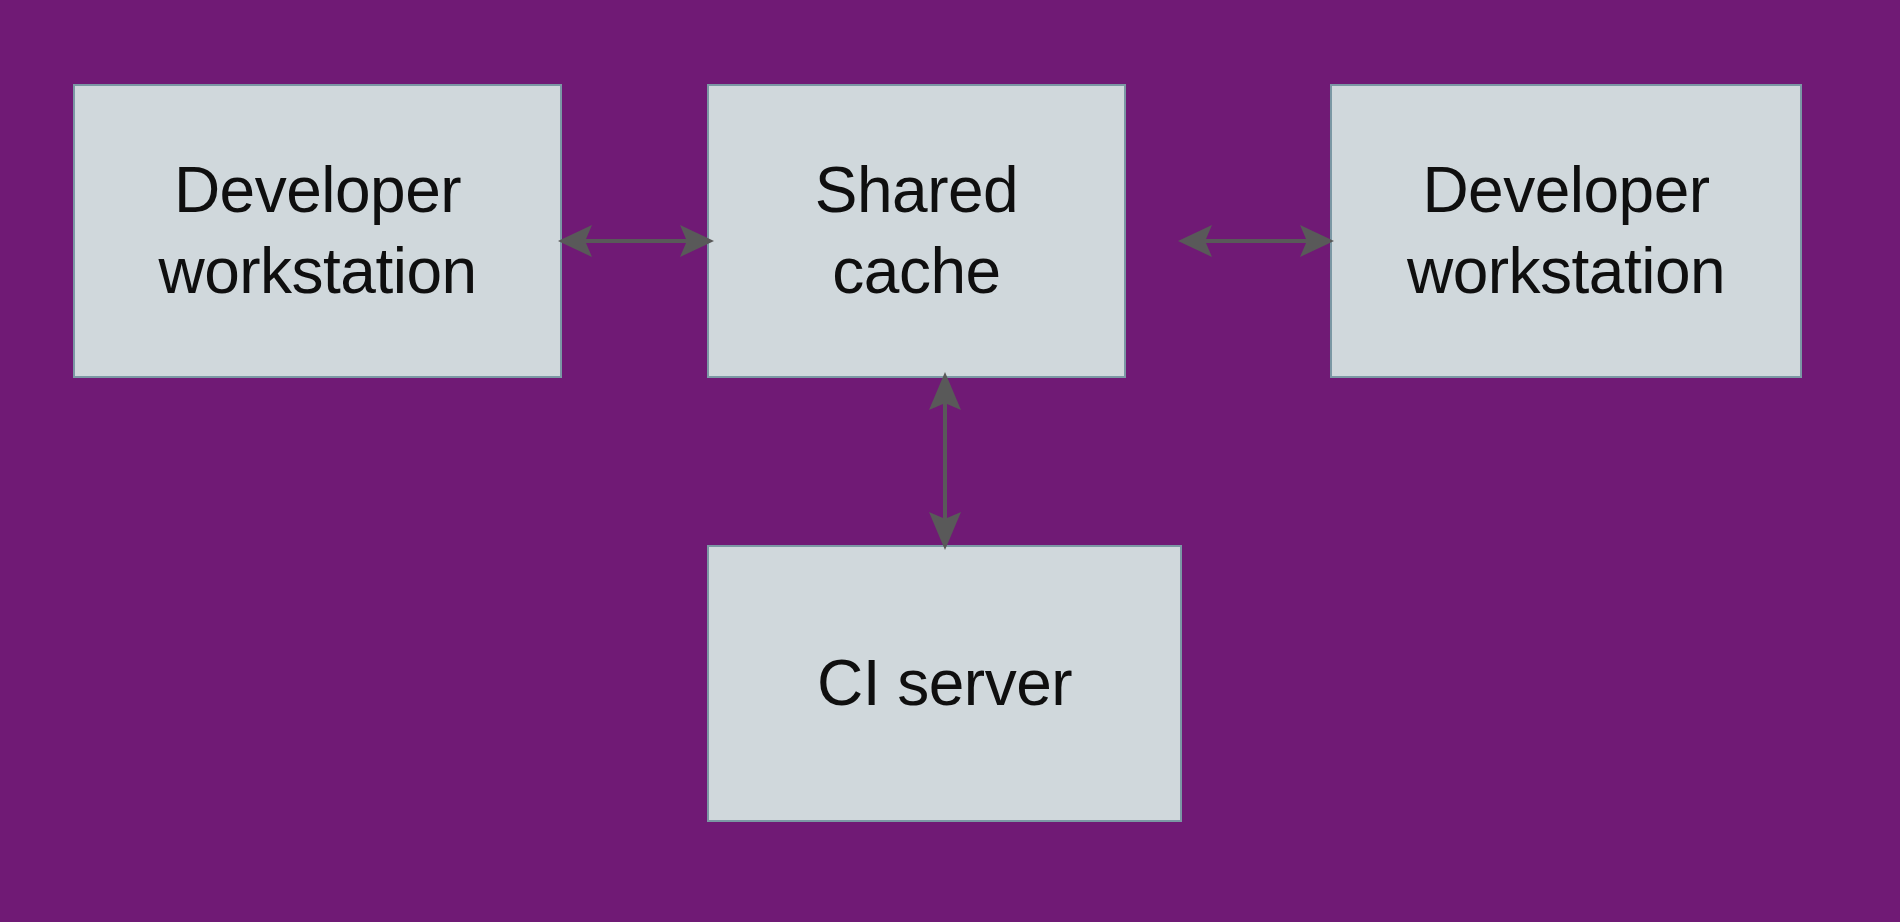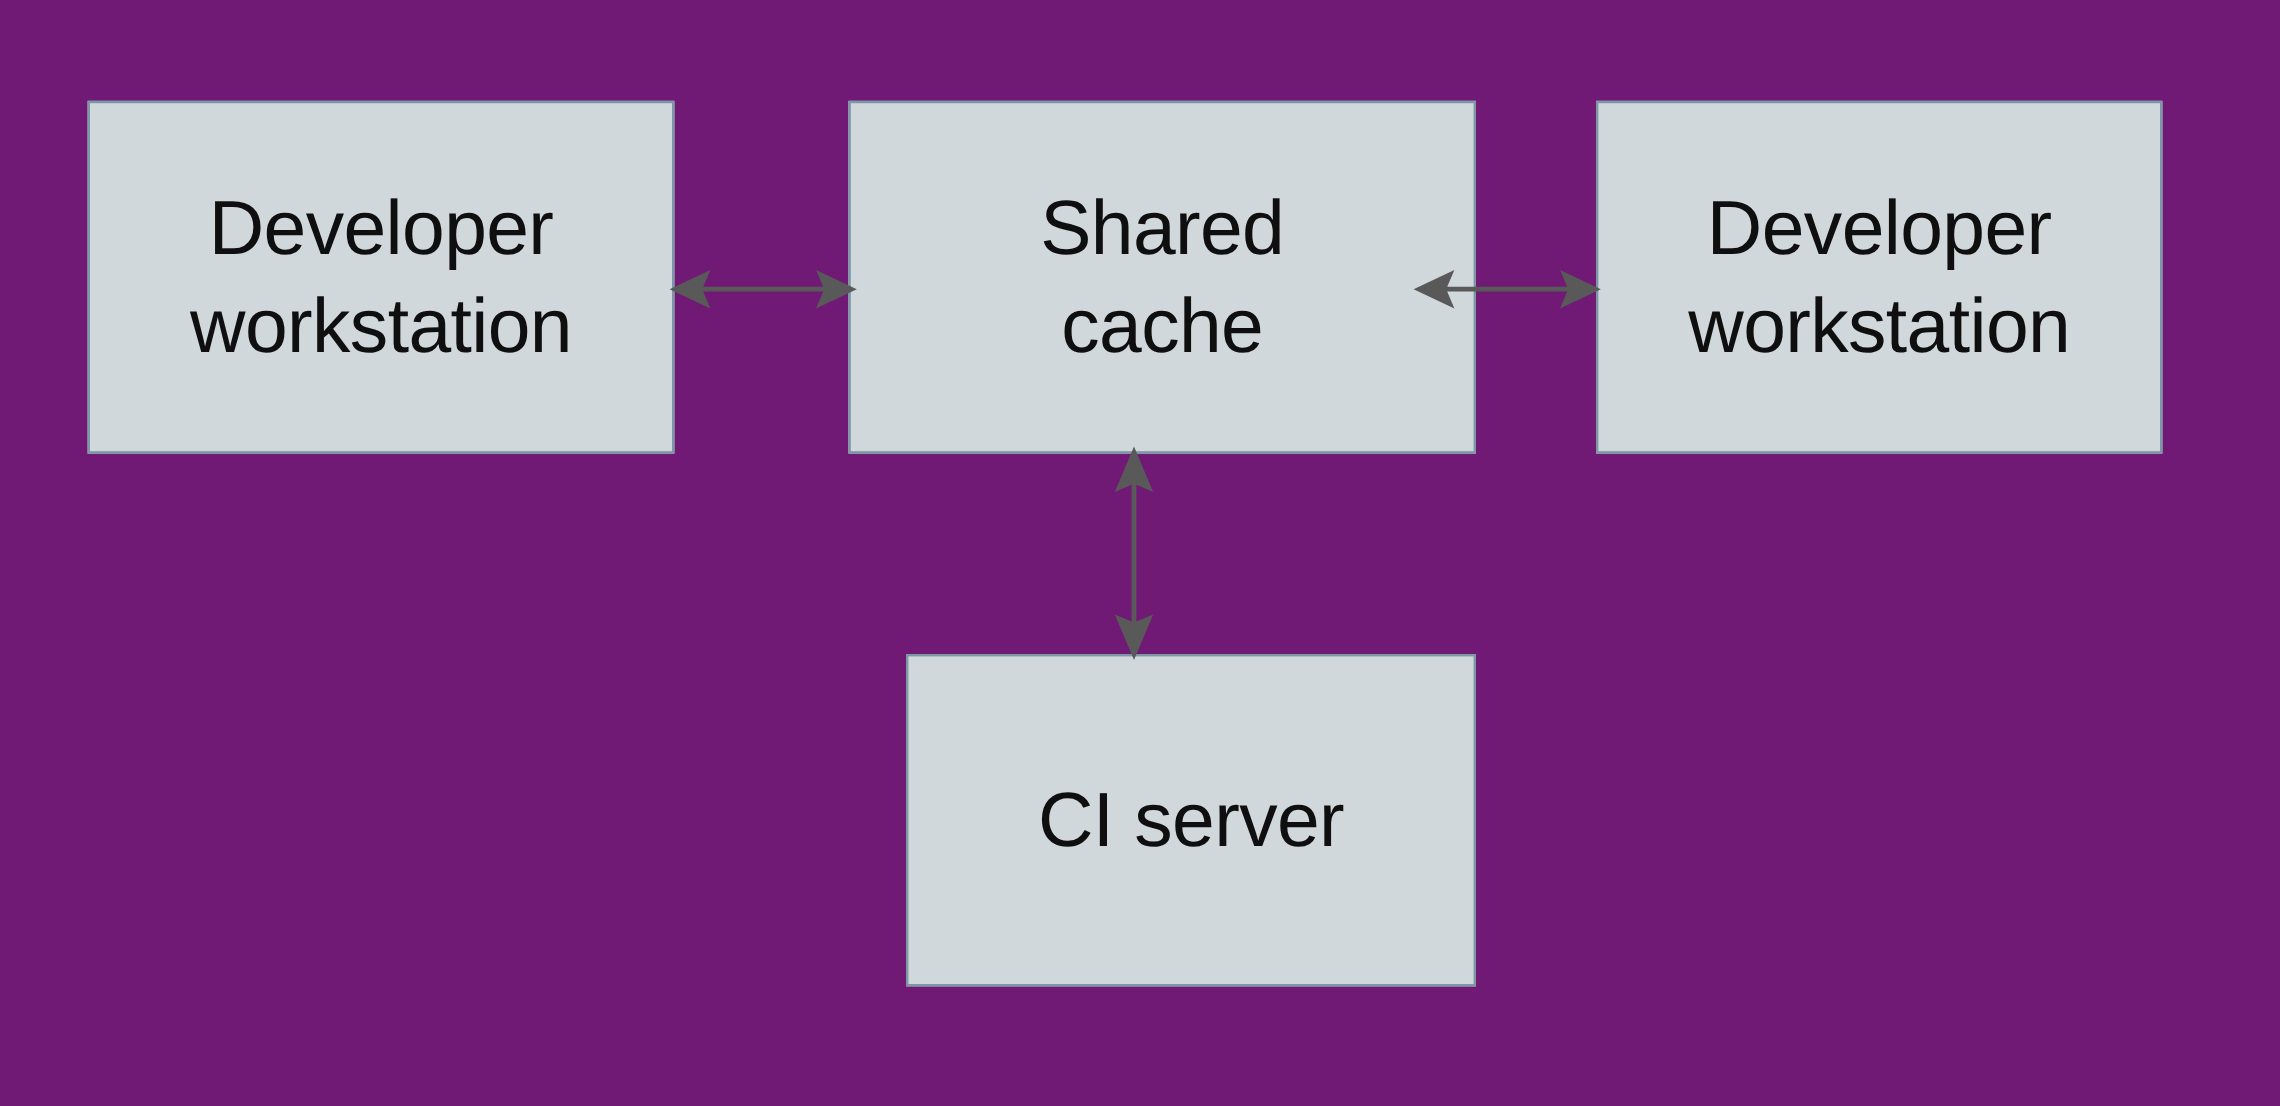--- a/index.html
+++ b/index.html
@@ -34,23 +34,23 @@
     font-size: 64px;
     line-height: 1.27;
     color: #0f0f0f;
     font-weight: 400;
     letter-spacing: -0.5px;
     white-space: pre-line;
     padding: 0 6px;
   }
   
   #node-dev-left   { left: 73px;  top: 84px;  width: 489px; height: 294px; }
-  #node-cache      { left: 707px; top: 84px;  width: 523px; height: 294px; }
+  #node-cache      { left: 707px; top: 84px;  width: 419px; height: 294px; }
   #node-dev-right  { left: 1330px;top: 84px;  width: 472px; height: 294px; }
-  #node-ci         { left: 707px; top: 545px; width: 475px; height: 277px; margin-left: 48px; }
+  #node-ci         { left: 707px; top: 545px; width: 475px; height: 277px; }
 
   .connector {
     position: absolute;
     overflow: visible;
   }
   #conn-left-cache  { left: 558px; top: 212px; width: 156px; height: 58px; }
   #conn-cache-right { left: 1178px;top: 212px; width: 156px; height: 58px; }
   #conn-cache-ci    { left: 916px; top: 372px; width: 58px;  height: 178px; }
 </style>
 </head>

